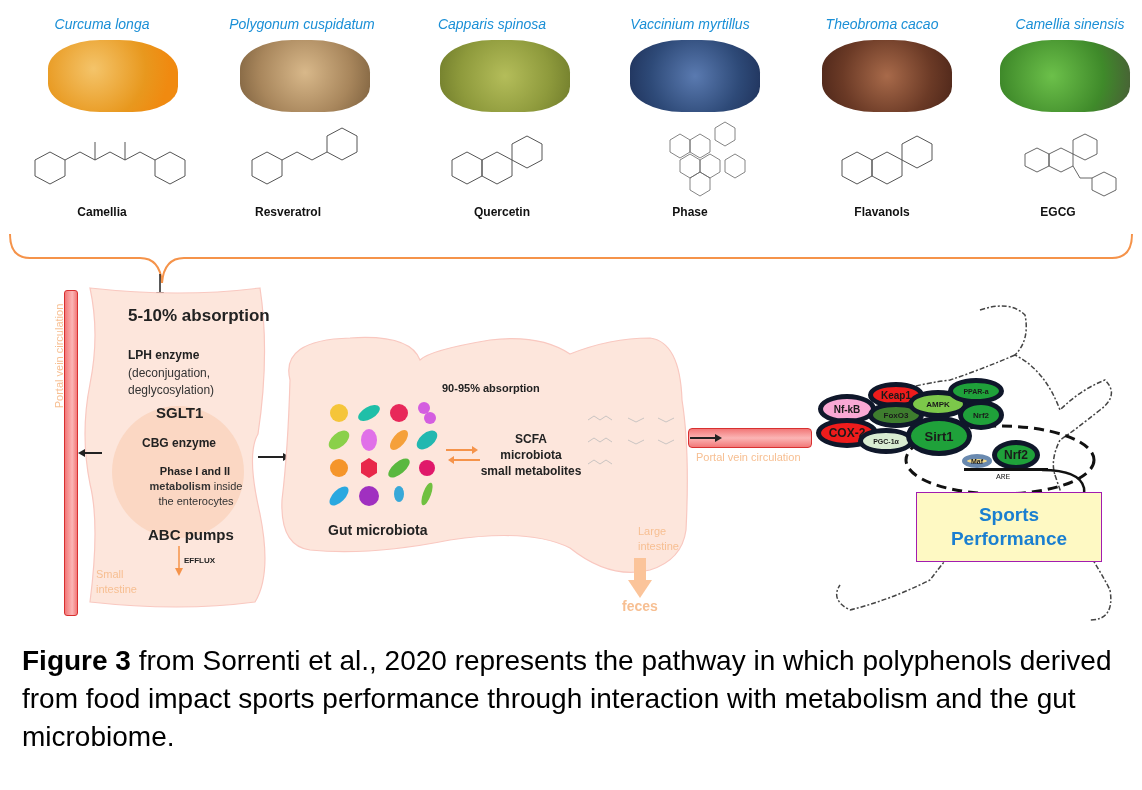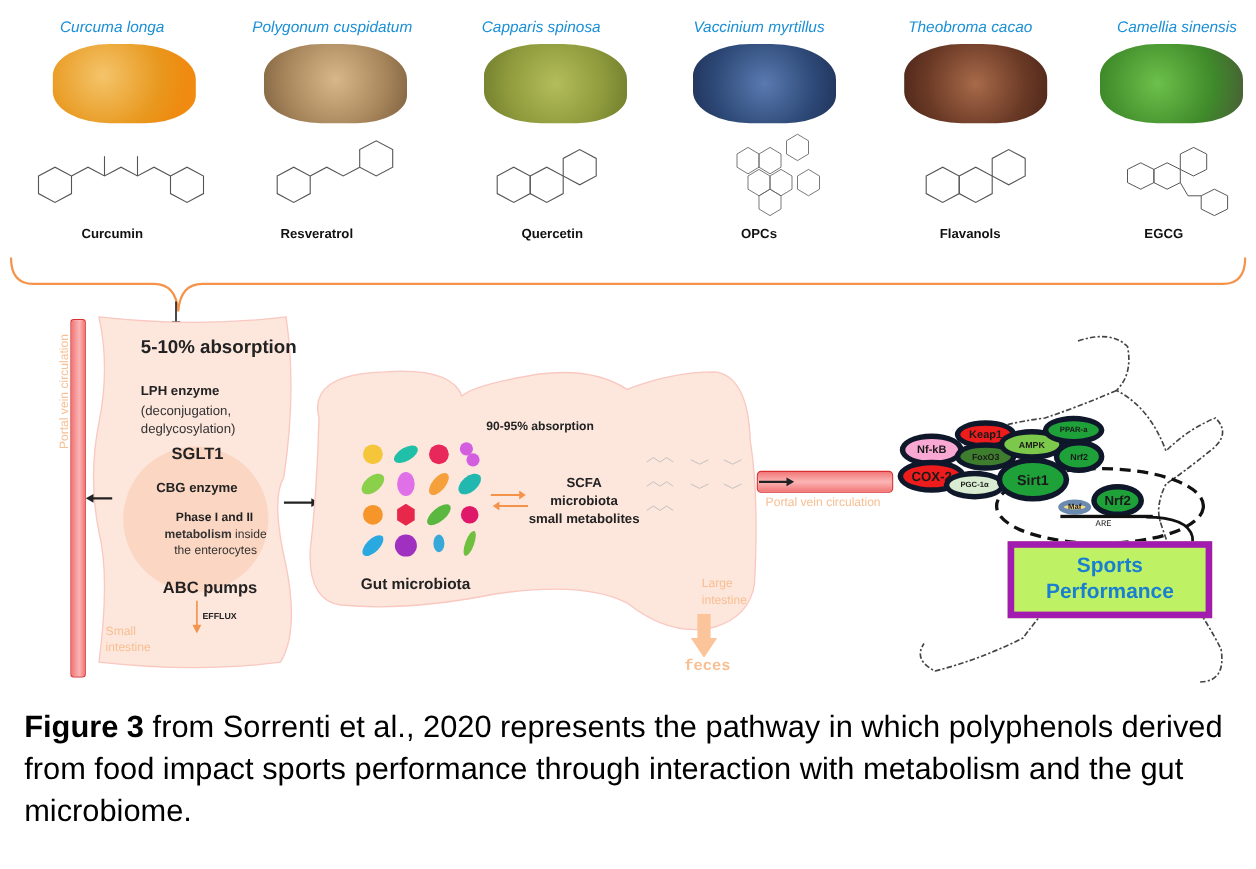--- a/index.html
+++ b/index.html
@@ -77,24 +77,24 @@
   <svg class="mol" style="left:1010px" viewBox="0 0 140 80">
     <g fill="none" stroke="#555" stroke-width="0.9">
       <polygon points="15,34 27,28 39,34 39,46 27,52 15,46"></polygon>
       <polygon points="39,34 51,28 63,34 63,46 51,52 39,46"></polygon>
       <polygon points="63,34 63,20 75,14 87,20 87,34 75,40"></polygon>
       <polyline points="63,46 70,58 82,58"></polyline>
       <polygon points="82,58 94,52 106,58 106,70 94,76 82,70"></polygon>
     </g>
   </svg>
 
-  <div class="compound" style="left:12px">Curcumin</div>
+  <div class="compound" style="left:12px">Camellia</div>
   <div class="compound" style="left:198px">Resveratrol</div>
   <div class="compound" style="left:412px">Quercetin</div>
-  <div class="compound" style="left:600px">OPCs</div>
+  <div class="compound" style="left:600px">Phase</div>
   <div class="compound" style="left:792px">Flavanols</div>
   <div class="compound" style="left:968px">EGCG</div>
 </div>
 
 <svg class="abs" style="left:0;top:228px" width="1142" height="72">
   <path d="M10,6 Q10,30 30,30 L140,30 Q160,30 162,55 Q164,30 184,30 L1112,30 Q1132,30 1132,6" fill="none" stroke="#f5934a" stroke-width="2"></path>
   <line x1="160" y1="46" x2="160" y2="68" stroke="#222" stroke-width="1.5"></line>
   <polygon points="156,64 164,64 160,72" fill="#222"></polygon>
 </svg>
 
@@ -177,21 +177,21 @@
       <polyline points="44,32 52,36 60,32"></polyline>
       <polyline points="74,32 82,36 90,32"></polyline>
   </g>
 </svg>
 <div class="pale" style="left:638px;top:525px;font-size:11px;">Large</div>
 <div class="pale" style="left:638px;top:540px;font-size:11px;">intestine</div>
 <svg class="abs" style="left:628px;top:558px" width="24" height="40">
     <rect x="6" y="0" width="12" height="24" fill="#fbc49a"></rect>
     <polygon points="0,22 24,22 12,40" fill="#fbc49a"></polygon>
   </svg>
-<div class="pale" style="left:622px;top:598px;font-size:14px;font-weight:bold;font-family:Liberation Mono, monospace;">feces</div>
+<div class="pale" style="left:622px;top:598px;font-size:14px;font-weight:bold;">feces</div>
 
 <div class="abs" style="left:688px;top:428px;width:124px;height:20px;background:linear-gradient(180deg,#f27878,#fbb5b5 50%,#f27878);border:1px solid #d83030;border-radius:4px;box-sizing:border-box;"></div>
 <svg class="abs" style="left:690px;top:433px" width="32" height="10">
     <line x1="0" y1="5" x2="26" y2="5" stroke="#222" stroke-width="2"></line>
     <polygon points="32,5 25,1 25,9" fill="#222"></polygon>
   </svg>
 <div class="pale" style="left:696px;top:451px;font-size:11px;">Portal vein circulation</div>
 
 <svg class="abs" style="left:810px;top:300px" width="332" height="330">
   <g fill="none" stroke="#444" stroke-width="1.5" stroke-dasharray="5 2 2 2">
@@ -216,18 +216,18 @@
 <div class="protein" style="left:906px;top:416px;width:66px;height:40px;font-size:13px;background:#1fa13a;">Sirt1</div>
 <div class="protein" style="left:962px;top:454px;width:30px;height:14px;font-size:7px;background:#f5dc8c;border-color:#6a8ab0;">Maf</div>
 <div class="protein" style="left:992px;top:440px;width:48px;height:30px;font-size:12px;background:#1fa13a;">Nrf2</div>
 <div class="abs" style="left:964px;top:468px;width:84px;height:3px;background:#111;"></div>
 <div class="abs" style="left:996px;top:472px;font-size:8px;color:#222;font-family:Liberation Mono, monospace;">ARE</div>
 <svg class="abs" style="left:1040px;top:466px" width="56" height="44">
   <path d="M2,4 Q40,4 44,22 Q46,36 30,38" fill="none" stroke="#111" stroke-width="2.5"></path>
   <polygon points="24,38 34,32 34,44" fill="#111"></polygon>
 </svg>
 
-<div class="abs" style="left:916px;top:492px;width:186px;height:70px;background:#bef264;border:6px solid #a21caf;box-sizing:border-box;display:flex;flex-direction:column;align-items:center;justify-content:center;">
+<div class="abs" style="left:916px;top:492px;width:186px;height:70px;background:#fef9c3;border:1px solid #a21caf;box-sizing:border-box;display:flex;flex-direction:column;align-items:center;justify-content:center;">
   <div style="color:#1a7fd0;font-weight:bold;font-size:19px;line-height:24px;">Sports</div>
   <div style="color:#1a7fd0;font-weight:bold;font-size:19px;line-height:24px;">Performance</div>
 </div>
 
 <div id="caption"><b>Figure 3</b><span> from Sorrenti et al., 2020 represents the pathway in which polyphenols derived from food impact sports performance through interaction with metabolism and the gut microbiome.</span></div>
 
 </body></html>

